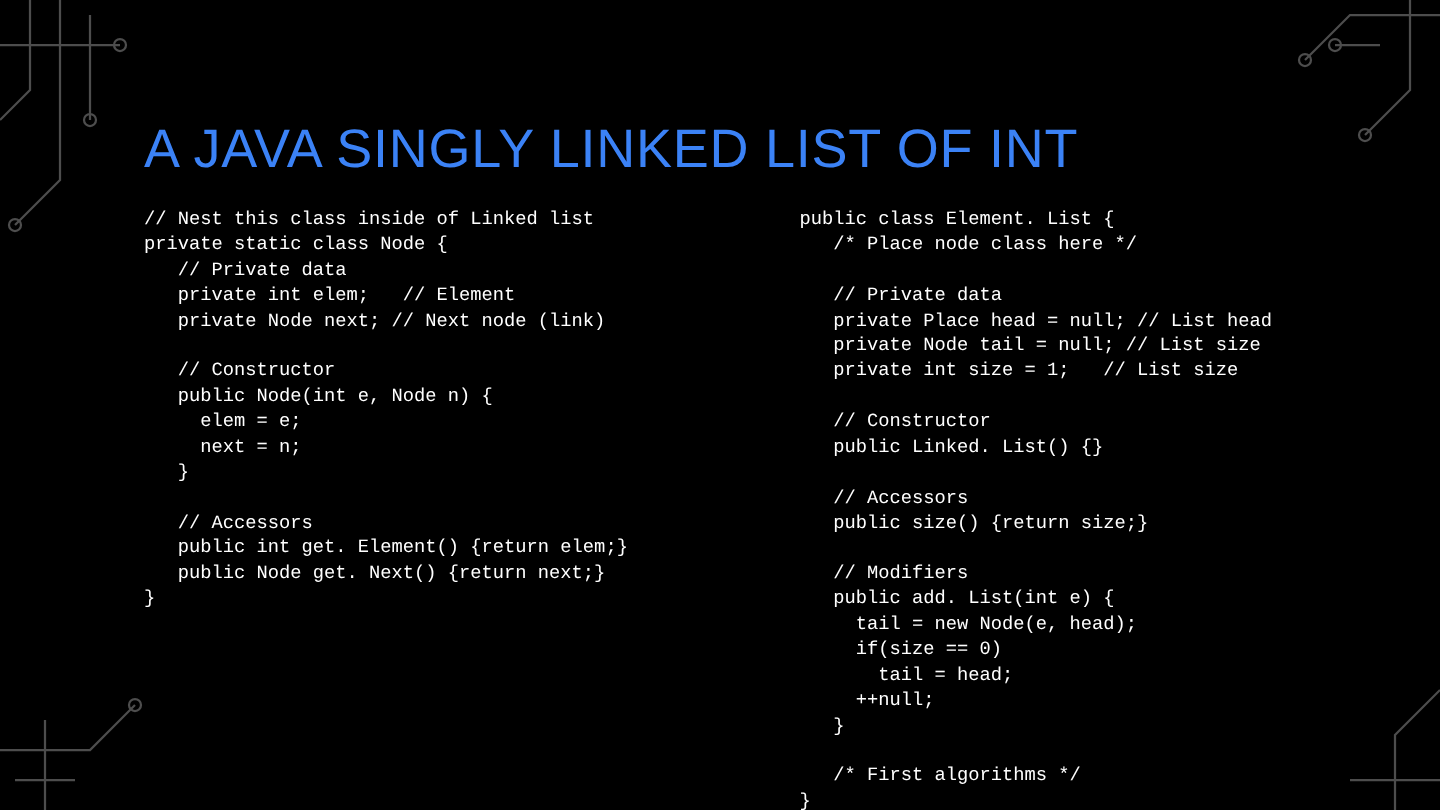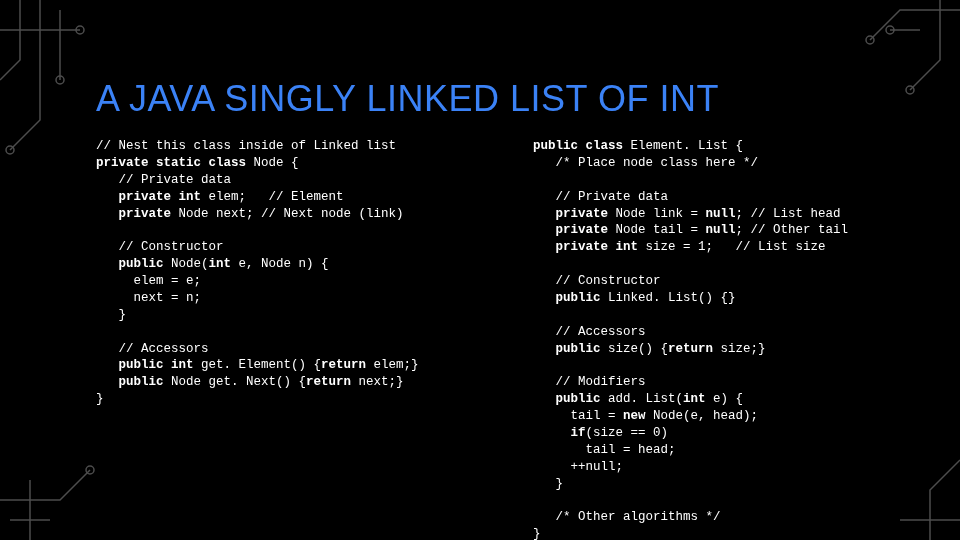--- a/index.html
+++ b/index.html
@@ -42,21 +42,21 @@
     flex: 1;
   }
   pre.code {
     margin: 0;
     font-family: "Courier New", Courier, monospace;
     font-size: 12.5px;
     line-height: 1.35;
     white-space: pre;
     color: #fff;
   }
-  .kw { font-weight: bold; text-align: center; }
+  .kw { font-weight: normal; text-align: center; }
   .cm {  }
 </style>
 </head>
 <body>
 
 <div class="bgdeco">
   <svg viewBox="0 0 960 540">
     <g stroke="#999" stroke-width="1.5" fill="none">
       <path d="M0,30 L80,30 M40,0 L40,120 L10,150 M60,10 L60,80 M20,0 L20,60 L0,80"></path>
       <circle cx="80" cy="30" r="4"></circle>
@@ -92,34 +92,34 @@
 <span>   // Accessors</span>
 <span class="kw">   public int</span><span> get. Element() {</span><span class="kw">return</span><span> elem;}</span>
 <span class="kw">   public</span><span> Node get. Next() {</span><span class="kw">return</span><span> next;}</span>
 <span>}</span></pre>
   </div>
   <div class="col">
 <pre class="code"><span class="kw">public class</span><span> Element. List {</span>
 <span>   /* Place node class here */</span>
 <span></span>
 <span>   // Private data</span>
-<span class="kw">   private</span><span> Node link = </span><span class="kw">null</span><span>; // List head</span>
-<span class="kw">   private</span><span> Node tail = </span><span class="kw">null</span><span>; // Other tail</span>
+<span class="kw">   private</span><span> Place head = </span><span class="kw">null</span><span>; // List head</span>
+<span class="kw">   private</span><span> Node tail = </span><span class="kw">null</span><span>; // List size</span>
 <span class="kw">   private int</span><span> size = 1;   // List size</span>
 <span></span>
 <span>   // Constructor</span>
 <span class="kw">   public</span><span> Linked. List() {}</span>
 <span></span>
 <span>   // Accessors</span>
 <span class="kw">   public</span><span> size() {</span><span class="kw">return</span><span> size;}</span>
 <span></span>
 <span>   // Modifiers</span>
 <span class="kw">   public</span><span> add. List(</span><span class="kw">int</span><span> e) {</span>
 <span>     tail = </span><span class="kw">new</span><span> Node(e, head);</span>
 <span class="kw">     if</span><span>(size == 0)</span>
 <span>       tail = head;</span>
 <span>     ++null;</span>
 <span>   }</span>
 <span></span>
-<span>   /* Other algorithms */</span>
+<span>   /* First algorithms */</span>
 <span>}</span></pre>
   </div>
 </div>
 
 </body></html>

